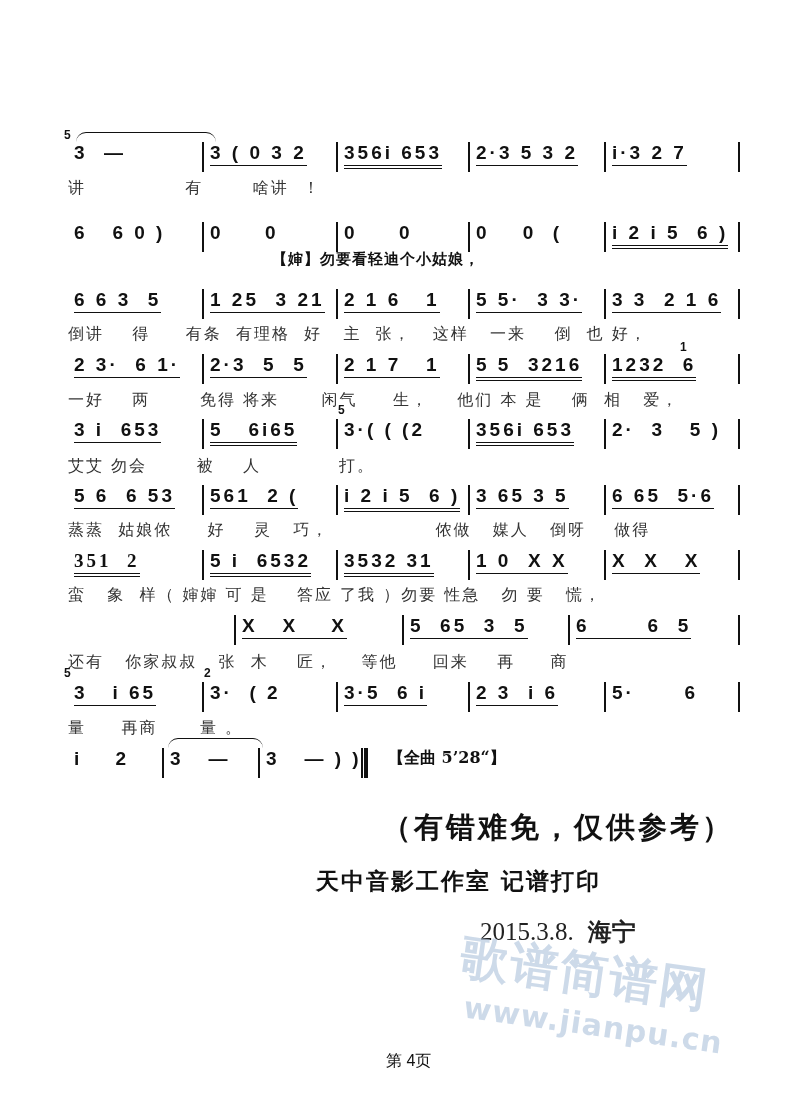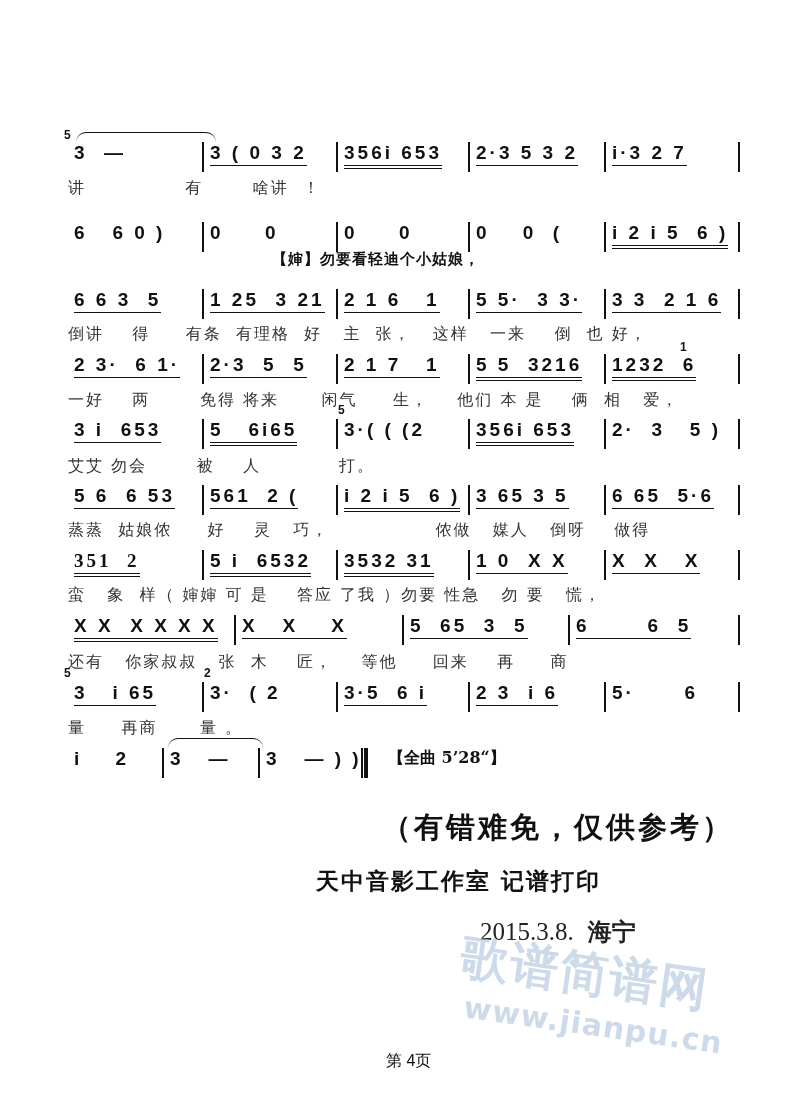--- a/index.html
+++ b/index.html
@@ -123,21 +123,20 @@
   <span class="seg ul2" style="left:276px;">3532 31</span>
   <div class="bar" style="left:400px;"></div>
   <span class="seg ul" style="left:408px;">1 0  X X</span>
   <div class="bar" style="left:536px;"></div>
   <span class="seg ul" style="left:544px;">X  X   X</span>
   <div class="bar" style="left:670px;"></div>
 </div>
 <div class="lyric" style="top:585px;">蛮   象  样（ 婶婶 可 是    答应 了我 ）勿要 性急   勿 要   慌，</div>
 
 <div class="row" style="top:613px;">
-  <span class="seg ul2" style="left:6px;">X X  X X X X</span>
   <div class="bar" style="left:166px;"></div>
   <span class="seg ul" style="left:174px;">X   X    X</span>
   <div class="bar" style="left:334px;"></div>
   <span class="seg ul" style="left:342px;">5  65  3  5</span>
   <div class="bar" style="left:500px;"></div>
   <span class="seg ul" style="left:508px;">6       6  5</span>
   <div class="bar" style="left:670px;"></div>
 </div>
 <div class="lyric" style="top:652px;">还有   你家叔叔   张  木    匠，    等他     回来    再     商</div>
 

